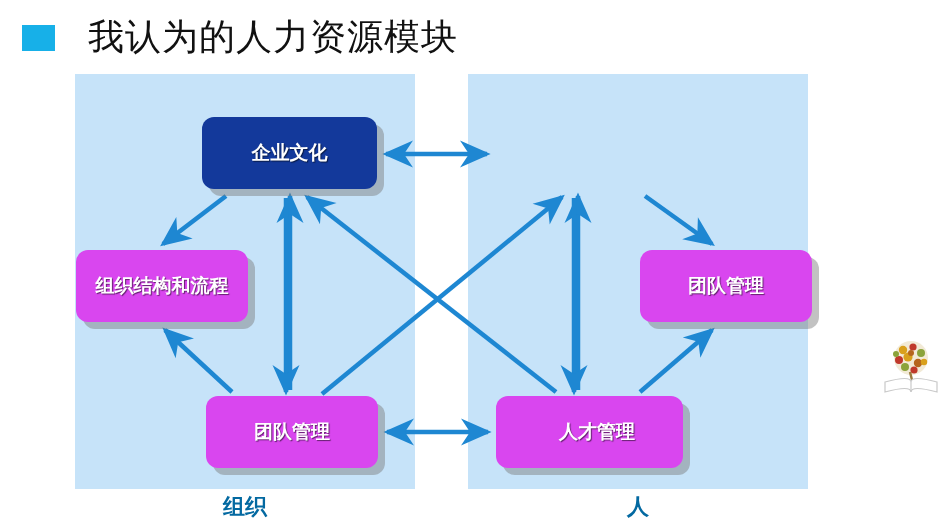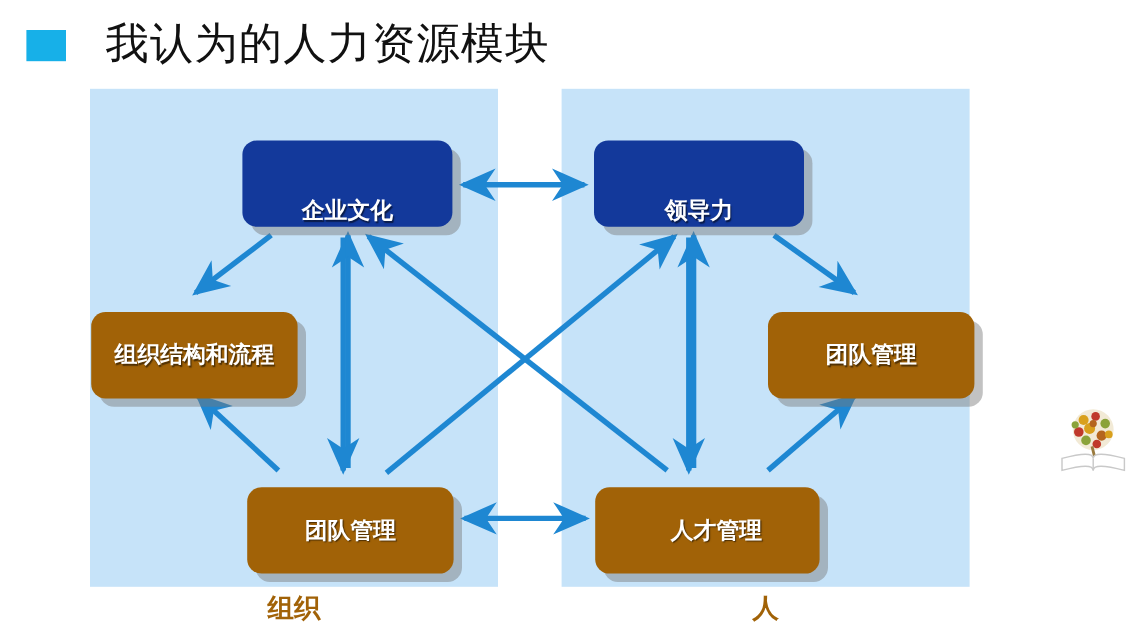--- a/index.html
+++ b/index.html
@@ -25,41 +25,41 @@
   }
 
   
   .panel{position:absolute;top:74px;height:415px;background:#c6e3f9;}
   #panel-left{left:75px;width:340px;}
   #panel-right{left:468px;width:340px;}
 
   
   .panel-caption{
     position:absolute;top:492px;width:340px;text-align:center;
-    font-size:22px;font-weight:bold;color:#a16207;
+    font-size:22px;font-weight:bold;color:#0369a1;
     font-family:Liberation Mono, monospace;
   }
   #caption-left{left:75px;}
   #caption-right{left:468px;}
 
   
   #wires{position:absolute;left:0;top:0;width:943px;height:530px;}
 
   
   .node{
     position:absolute;border-radius:12px;
     display:flex;align-items:center;justify-content:center;
     color:#ffffff;font-weight:bold;font-size:19px;
     text-shadow:1px 1px 1px rgba(0,0,0,.55);
     box-shadow:7px 7px 0 rgba(120,120,120,.45);
     font-family:"DejaVu Sans","Liberation Sans",sans-serif;
     white-space:nowrap;
   }
-  .node.blue{background:#13399b;align-items:flex-end;}
-  .node.orange{background:#a16207;margin-top:10px;}
+  .node.blue{background:#13399b;}
+  .node.orange{background:#d946ef;}
 
   #node-culture    {left:202px;top:117px;width:175px;height:72px;}
   #node-leadership {left:495px;top:117px;width:175px;height:72px;}
   #node-structure  {left:76px; top:250px;width:172px;height:72px;}
   #node-team       {left:640px;top:250px;width:172px;height:72px;}
   #node-pay        {left:206px;top:396px;width:172px;height:72px;}
   #node-talent     {left:496px;top:396px;width:172px;height:72px;padding-left:15px;}
 
   
   #watermark{position:absolute;right:4px;bottom:2px;width:56px;height:58px;}
@@ -107,23 +107,20 @@
 
       <line x1="556" y1="392" x2="307" y2="197" marker-end="url(#ah)"></line>
 
       <line x1="322" y1="394" x2="562" y2="197" marker-end="url(#ah)"></line>
     </g>
   </svg>
 
   <div class="node blue" id="node-culture">
       <span>企业文化</span>
     </div>
-  <div class="node blue" id="node-leadership">
-      <span>领导力</span>
-    </div>
   <div class="node orange" id="node-structure">
       <span>组织结构和流程</span>
     </div>
   <div class="node orange" id="node-team">
       <span>团队管理</span>
     </div>
   <div class="node orange" id="node-pay">
       <span>团队管理</span>
     </div>
   <div class="node orange" id="node-talent">

